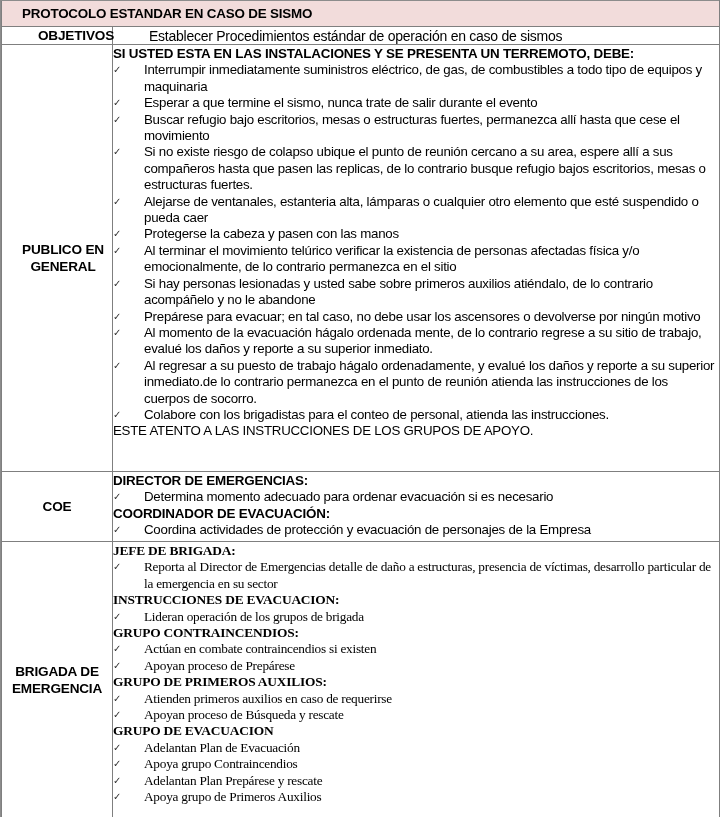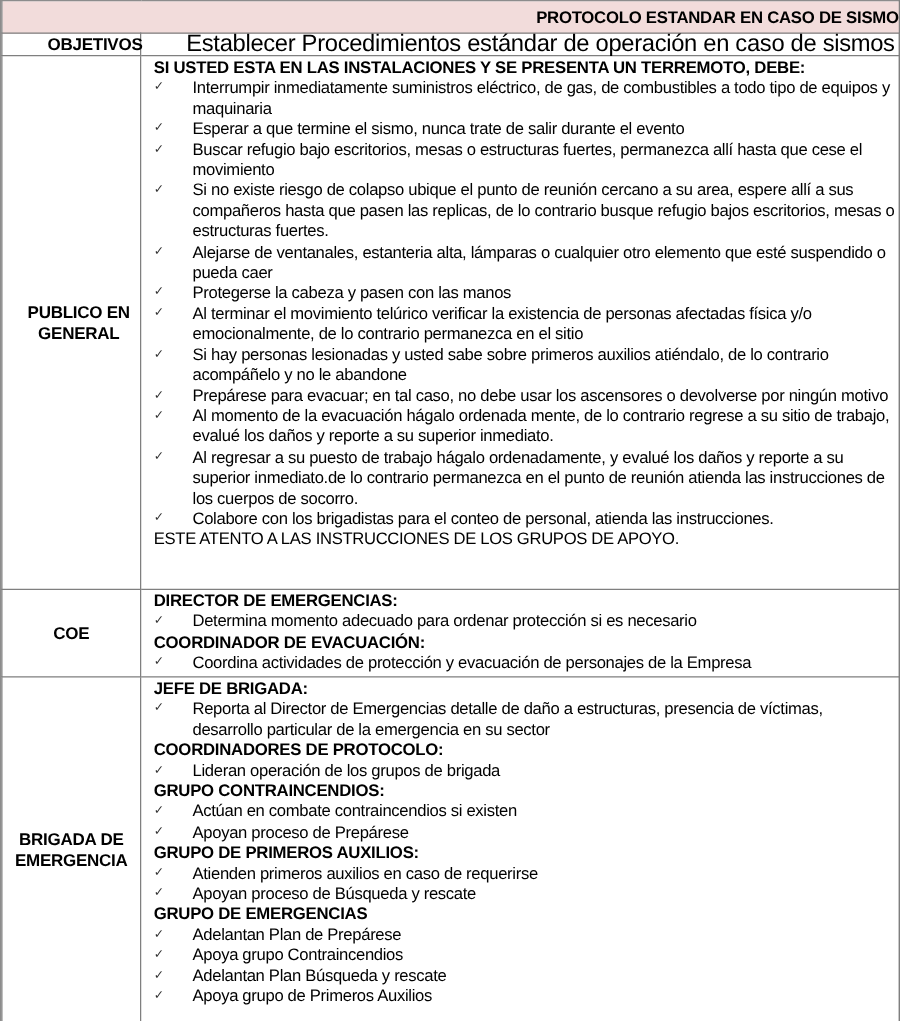--- a/index.html
+++ b/index.html
@@ -1,24 +1,24 @@
 <!DOCTYPE html>
 <html><head>
 <meta charset="utf-8">
 <style>
   html, body { margin: 0; padding: 0; background: #ffffff; }
   body { width: 720px; height: 817px; overflow: hidden; font-family: "Liberation Sans", sans-serif; color: #000; }
   .doc { position: absolute; left: 0; top: 0; width: 718px; border-left: 1px solid #8c8c8c; border-right: 2px solid #8c8c8c; border-bottom: 3px solid #8c8c8c; }
   table { border-collapse: collapse; width: 718px; table-layout: fixed; }
   td { border: 1px solid #7f7f7f; padding: 0; vertical-align: middle; }
-  .title-cell { background: #f2dcdb; height: 25px; text-align: right; font-weight: bold; font-size: 13.4px; letter-spacing: -0.2px; border-top: 1px solid #8c8c8c; padding-left: 20px; }
+  .title-cell { background: #f2dcdb; height: 25px; text-align: left; font-weight: bold; font-size: 13.4px; letter-spacing: -0.2px; border-top: 1px solid #8c8c8c; padding-left: 20px; }
   .label-cell { width: 110px; text-align: center; font-weight: bold; font-size: 13.6px; line-height: 17px; letter-spacing: -0.2px; }
   .obj-row td { height: 17px; padding-left: 36px; }
-  .obj-text { font-size: 19px; padding-left: 3px; letter-spacing: -0.25px; line-height: 16px; white-space: nowrap; }
-  .content { padding: 1px 3px 2px 10px; font-size: 13.3px; line-height: 16.4px; letter-spacing: -0.25px; vertical-align: top; }
+  .obj-text { font-size: 14px; padding-left: 3px; letter-spacing: -0.25px; line-height: 16px; white-space: nowrap; }
+  .content { padding: 1px 3px 2px 0; font-size: 13.3px; line-height: 16.4px; letter-spacing: -0.25px; vertical-align: top; }
   .heading { font-weight: bold; font-size: 13.4px; letter-spacing: -0.2px; }
   .item { position: relative; padding-left: 31px; }
   .check { position: absolute; left: 0; top: 0; font-size: 10px; color: #333; }
   .plain { }
 </style>
 </head>
 <body>
 
 <div class="doc">
 <table>
@@ -53,43 +53,43 @@
               <div class="item"><span class="check">✓</span><span>Colabore con los brigadistas para el conteo de personal,  atienda las instrucciones.</span></div>
             </div>
       <div class="plain">ESTE ATENTO  A LAS INSTRUCCIONES  DE LOS GRUPOS DE APOYO.</div>
     </td>
   </tr>
   <tr>
     <td class="label-cell">COE</td>
     <td class="content" style="height:66px;margin-top:32px;">
       <div id="coe-groups">
               <div class="heading">DIRECTOR DE EMERGENCIAS:</div>
-              <div class="item"><span class="check">✓</span><span>Determina momento adecuado para ordenar protección si es necesario</span></div>
+              <div class="item"><span class="check">✓</span><span>Determina momento adecuado para ordenar evacuación si es necesario</span></div>
               <div class="heading">COORDINADOR DE EVACUACIÓN:</div>
               <div class="item"><span class="check">✓</span><span>Coordina actividades de protección y evacuación de personajes de la Empresa</span></div>
             </div>
     </td>
   </tr>
   <tr>
     <td class="label-cell"><span style="display:inline-block;width:96px;">BRIGADA DE EMERGENCIA</span></td>
-    <td class="content" style="height:272px;">
+    <td class="content" style="height:272px;font-family:Liberation Serif, serif;">
       <div id="brigada-groups">
               <div class="heading">JEFE DE BRIGADA:</div>
               <div class="item"><span class="check">✓</span><span>Reporta al Director de Emergencias detalle de daño a estructuras,  presencia de víctimas, desarrollo particular de la emergencia en su sector</span></div>
-              <div class="heading">COORDINADORES DE PROTOCOLO:</div>
+              <div class="heading">INSTRUCCIONES DE EVACUACION:</div>
               <div class="item"><span class="check">✓</span><span>Lideran operación de los grupos de brigada</span></div>
               <div class="heading">GRUPO CONTRAINCENDIOS:</div>
               <div class="item"><span class="check">✓</span><span>Actúan en combate contraincendios si existen</span></div>
               <div class="item"><span class="check">✓</span><span>Apoyan proceso de Prepárese</span></div>
               <div class="heading">GRUPO DE PRIMEROS AUXILIOS:</div>
               <div class="item"><span class="check">✓</span><span>Atienden primeros auxilios en caso de requerirse</span></div>
               <div class="item"><span class="check">✓</span><span>Apoyan proceso de Búsqueda y rescate</span></div>
-              <div class="heading">GRUPO DE EMERGENCIAS</div>
-              <div class="item"><span class="check">✓</span><span>Adelantan Plan de Prepárese</span></div>
+              <div class="heading">GRUPO DE EVACUACION</div>
+              <div class="item"><span class="check">✓</span><span>Adelantan Plan de Evacuación</span></div>
               <div class="item"><span class="check">✓</span><span>Apoya grupo Contraincendios</span></div>
-              <div class="item"><span class="check">✓</span><span>Adelantan Plan Búsqueda y rescate</span></div>
+              <div class="item"><span class="check">✓</span><span>Adelantan Plan Prepárese y rescate</span></div>
               <div class="item"><span class="check">✓</span><span>Apoya grupo de Primeros Auxilios</span></div>
             </div>
     </td>
   </tr>
 </tbody>
     </table>
 </div>
 
 </body></html>

